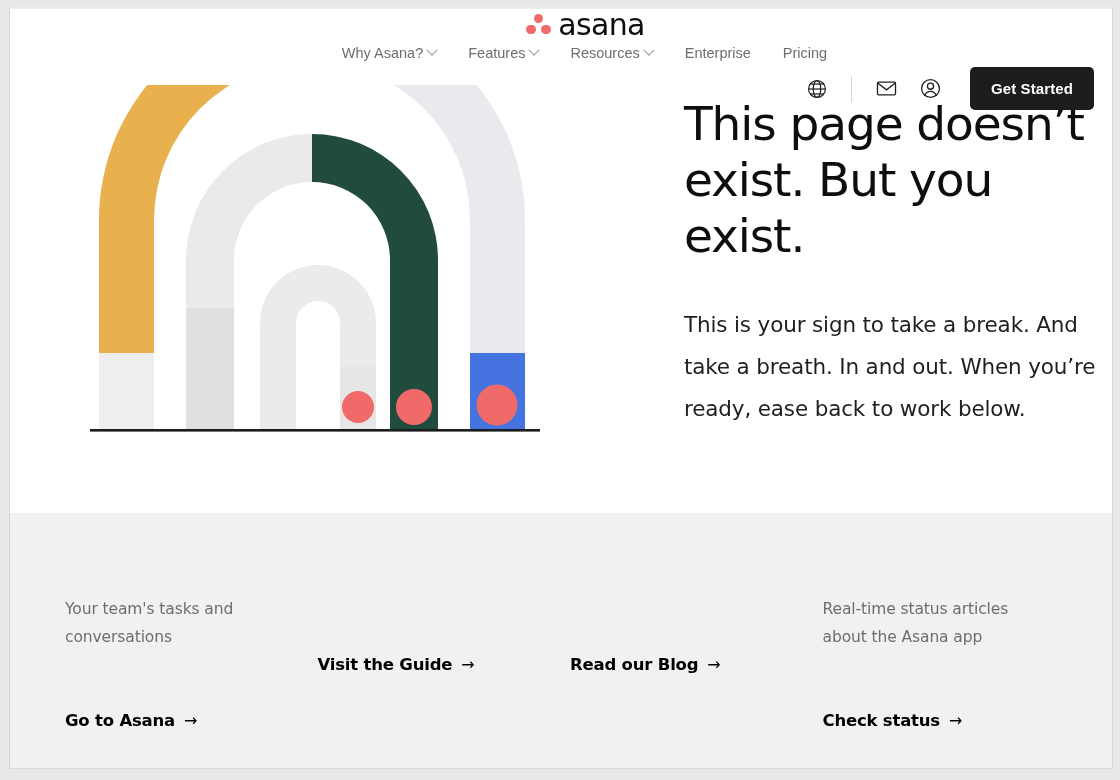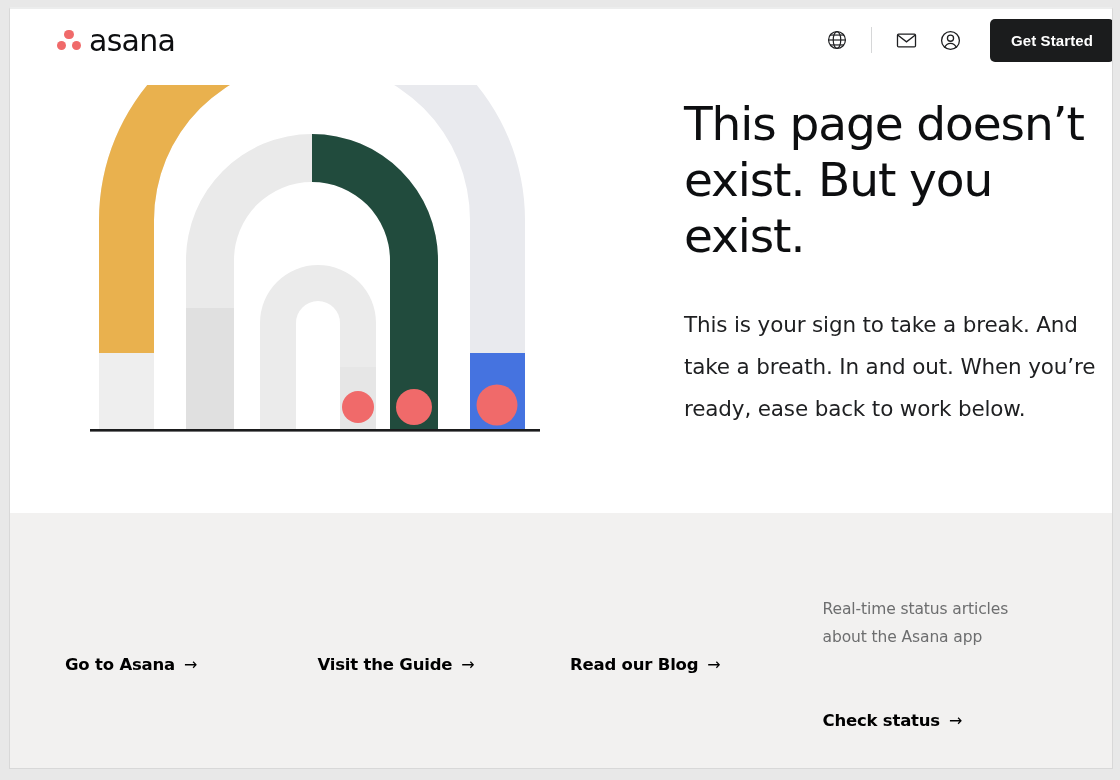--- a/index.html
+++ b/index.html
@@ -28,20 +28,21 @@
   
   #header {
     position: absolute;
     left: 0; top: 0;
     width: 1104px;
     height: 62px;
     background: #ffffff;
     display: flex;
     align-items: center;
     z-index: 5;
+    flex-direction: column;
   }
 
   #logo {
     display: flex;
     align-items: center;
     margin-left: 46px;
     gap: 7px;
     cursor: pointer;
   }
   #logo-dots {
@@ -91,20 +92,21 @@
     display: inline-block;
     width: 8px;
     height: 8px;
     border-right: 1.2px solid #9b9c9d;
     border-bottom: 1.2px solid #9b9c9d;
     transform: rotate(45deg) translate(-2px,-2px);
   }
 
   #header-right {
     margin-left: auto;
+    margin-right: 20px;
     display: flex;
     align-items: center;
     gap: 4px;
   }
   .hicon {
     width: 40px;
     height: 40px;
     display: flex;
     align-items: center;
     justify-content: center;
@@ -220,20 +222,40 @@
 
     <div id="logo">
       <span id="logo-dots">
         <i class="top"></i>
           <i class="bl"></i>
           <i class="br"></i>
       </span>
       <span id="logo-word">asana</span>
     </div>
 
+    <nav id="nav">
+      <div class="nav-item">
+        <span>Why Asana?</span>
+        <span class="nav-caret"></span>
+      </div>
+      <div class="nav-item">
+        <span>Features</span>
+        <span class="nav-caret"></span>
+      </div>
+      <div class="nav-item">
+        <span>Resources</span>
+        <span class="nav-caret"></span>
+      </div>
+      <div class="nav-item">
+        <span>Enterprise</span>
+      </div>
+      <div class="nav-item">
+        <span>Pricing</span>
+      </div>
+    </nav>
 
     <div id="header-right">
       <div class="hicon">
         <svg width="22" height="22" viewBox="0 0 24 24" fill="none" stroke="#1e1f21" stroke-width="1.3">
           <circle cx="12" cy="12" r="9.2"></circle>
           <ellipse cx="12" cy="12" rx="4.1" ry="9.2"></ellipse>
           <line x1="2.8" y1="12" x2="21.2" y2="12"></line>
           <line x1="4.2" y1="6.6" x2="19.8" y2="6.6"></line>
           <line x1="4.2" y1="17.4" x2="19.8" y2="17.4"></line>
         </svg>
@@ -306,20 +328,21 @@
     <div id="hero-text">
       <h1 id="headline">This page doesn’t exist. But you exist.</h1>
       <p id="subcopy">This is your sign to take a break. And take a breath. In and out. When you’re ready, ease back to work below.</p>
     </div>
   </div>
 
   <div id="footer">
     <div id="footer-grid">
 
       <div class="fcol">
+        <div class="fcol-desc">Your team's tasks and conversations</div>
         <div class="fcol-link">
           <span>Go to Asana</span>
           <span class="fcol-arrow">→</span>
         </div>
       </div>
 
       <div class="fcol">
         <div class="fcol-link">
           <span>Visit the Guide</span>
           <span class="fcol-arrow">→</span>

